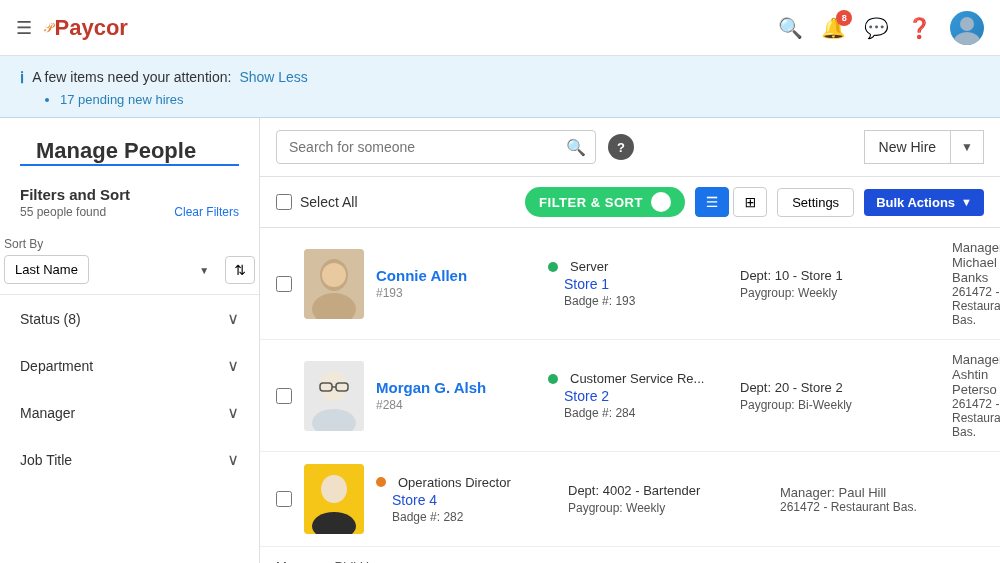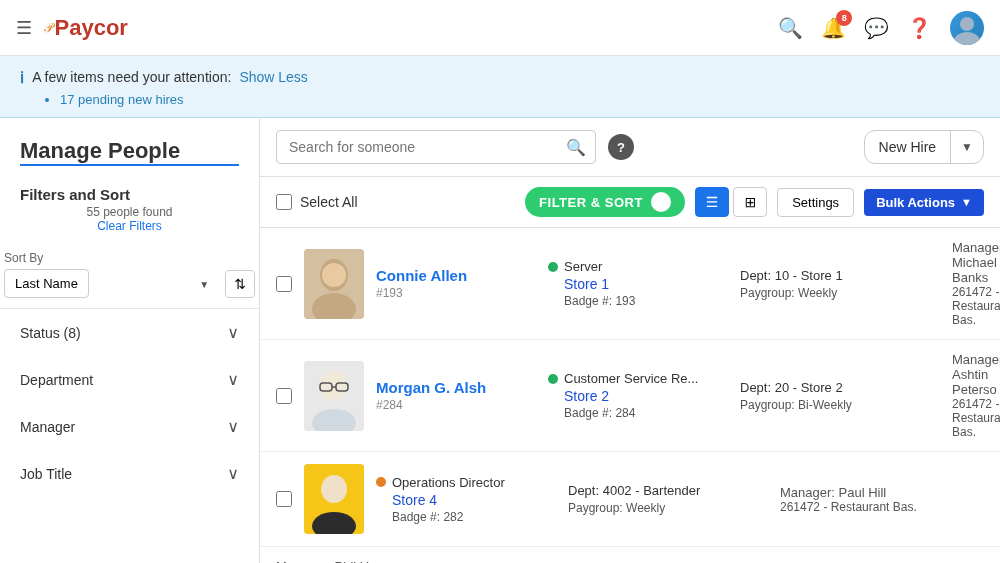--- a/index.html
+++ b/index.html
@@ -22,45 +22,45 @@
     .show-less { color: #2980b9; cursor: pointer; text-decoration: none; }
     .notification-list { list-style: disc; margin-left: 40px; margin-top: 4px; }
     .notification-list li { font-size: 13px; color: #2980b9; cursor: pointer; }
 
     
     .main { display: flex; height: calc(563px - 56px - 60px); }
 
     
     .sidebar { width: 260px; background: #fff; border-right: 1px solid #e0e0e0; padding: 0; flex-shrink: 0; }
     .sidebar-header { padding: 20px 20px 8px 20px; }
-    .sidebar-title { font-size: 22px; font-weight: 700; color: #333; }
+    .sidebar-title { font-size: 22px; font-weight: 700; color: #333; margin-left: 16px; }
     .sidebar-divider { border: none; border-bottom: 2px solid #1a73e8; margin: 0; }
     .sidebar-filters { padding: 12px 20px 8px 20px; }
     .filters-label { font-size: 15px; font-weight: 600; color: #333; }
-    .filters-sub { display: flex; justify-content: space-between; align-items: center; margin-top: 2px; flex-direction: column; }
+    .filters-sub { display: flex; justify-content: space-between; align-items: center; margin-top: 2px; }
     .filters-count { font-size: 12px; color: #666; }
     .clear-filters { font-size: 12px; color: #1a73e8; cursor: pointer; text-decoration: none; }
     .sort-section { padding: 10px 4px; }
     .sort-label { font-size: 12px; color: #666; margin-bottom: 4px; }
     .sort-row { display: flex; align-items: center; gap: 8px; justify-content: flex-end; }
     .sort-select { flex: 1; padding: 6px 10px; border: 1px solid #ccc; border-radius: 4px; font-size: 13px; background: #fff; appearance: none; -webkit-appearance: none; cursor: pointer; }
     .sort-select-wrap { flex: 1; position: relative; }
     .sort-select-wrap::after { content: '▼'; position: absolute; right: 8px; top: 50%; transform: translateY(-50%); font-size: 10px; color: #555; pointer-events: none; }
     .sort-icon-btn { background: none; border: 1px solid #ccc; border-radius: 4px; padding: 5px 8px; cursor: pointer; font-size: 14px; }
     .filter-section { border-top: 1px solid #e8e8e8; }
     .filter-row { display: flex; justify-content: space-between; align-items: center; padding: 14px 20px; cursor: pointer; }
     .filter-row-label { font-size: 14px; color: #333; font-weight: 500; }
     .chevron { font-size: 16px; color: #555; }
 
     
     .content { flex: 1; overflow: hidden; display: flex; flex-direction: column; }
 
     
     .toolbar { display: flex; align-items: center; padding: 12px 16px; background: #fff; border-bottom: 1px solid #e0e0e0; gap: 12px; }
-    .new-hire-btn { margin-left: auto; display: flex; align-items: center; border: 1px solid #ccc; border-radius: 11px; overflow: hidden; background: #fff; cursor: pointer; }
+    .new-hire-btn { margin-left: auto; display: flex; align-items: center; border: 1px solid #ccc; border-radius: 0; overflow: hidden; background: #fff; cursor: pointer; }
     .new-hire-main { padding: 8px 14px; font-size: 14px; font-weight: 500; color: #333; border-right: 1px solid #ccc; }
     .new-hire-arrow { padding: 8px 10px; font-size: 12px; color: #555; }
 
     
     .list-toolbar { display: flex; align-items: center; padding: 10px 16px; background: #fff; border-bottom: 1px solid #e0e0e0; gap: 10px; }
     .checkbox-wrap { display: flex; align-items: center; gap: 8px; }
     .select-all-label { font-size: 14px; color: #333; }
     .filter-sort-toggle { display: flex; align-items: center; background: #2ecc71; border-radius: 20px; padding: 5px 14px; gap: 8px; cursor: pointer; margin-left: auto; justify-content: center; }
     .filter-sort-text { font-size: 13px; font-weight: 600; color: #fff; letter-spacing: 0.5px; }
     .toggle-circle { width: 20px; height: 20px; background: #fff; border-radius: 50%; }
@@ -73,21 +73,21 @@
 
     
     .people-list { flex: 1; overflow-y: auto; background: #f5f7fa; }
     .person-row { display: flex; align-items: center; background: #fff; border-bottom: 1px solid #eee; padding: 12px 16px; gap: 12px; }
     .person-checkbox { width: 16px; height: 16px; border: 2px solid #bbb; border-radius: 3px; flex-shrink: 0; cursor: pointer; }
     .person-avatar { width: 60px; height: 70px; border-radius: 4px; overflow: hidden; flex-shrink: 0; background: #ddd; display: flex; align-items: center; justify-content: center; }
     .person-info { min-width: 160px; }
     .person-name { font-size: 15px; font-weight: 600; color: #1a73e8; cursor: pointer; }
     .person-id { font-size: 12px; color: #888; margin-top: 2px; }
     .person-role { min-width: 180px; }
-    .role-row { display: flex; align-items: center; gap: 6px; }
+    .role-row { display: flex; align-items: center; gap: 12px; }
     .status-dot { width: 10px; height: 10px; border-radius: 50%; flex-shrink: 0; }
     .status-dot.green { background: #27ae60; }
     .status-dot.orange { background: #e67e22; }
     .role-title { font-size: 13px; color: #333; }
     .role-store { font-size: 14px; color: #1d4ed8; margin-top: 2px; margin-left: 16px; }
     .role-badge { font-size: 12px; color: #555; margin-top: 2px; margin-left: 16px; }
     .person-dept { min-width: 200px; }
     .dept-line { font-size: 13px; color: #333; }
     .paygroup-line { font-size: 12px; color: #555; margin-top: 3px; }
     .person-manager { font-size: 13px; color: #555; }

